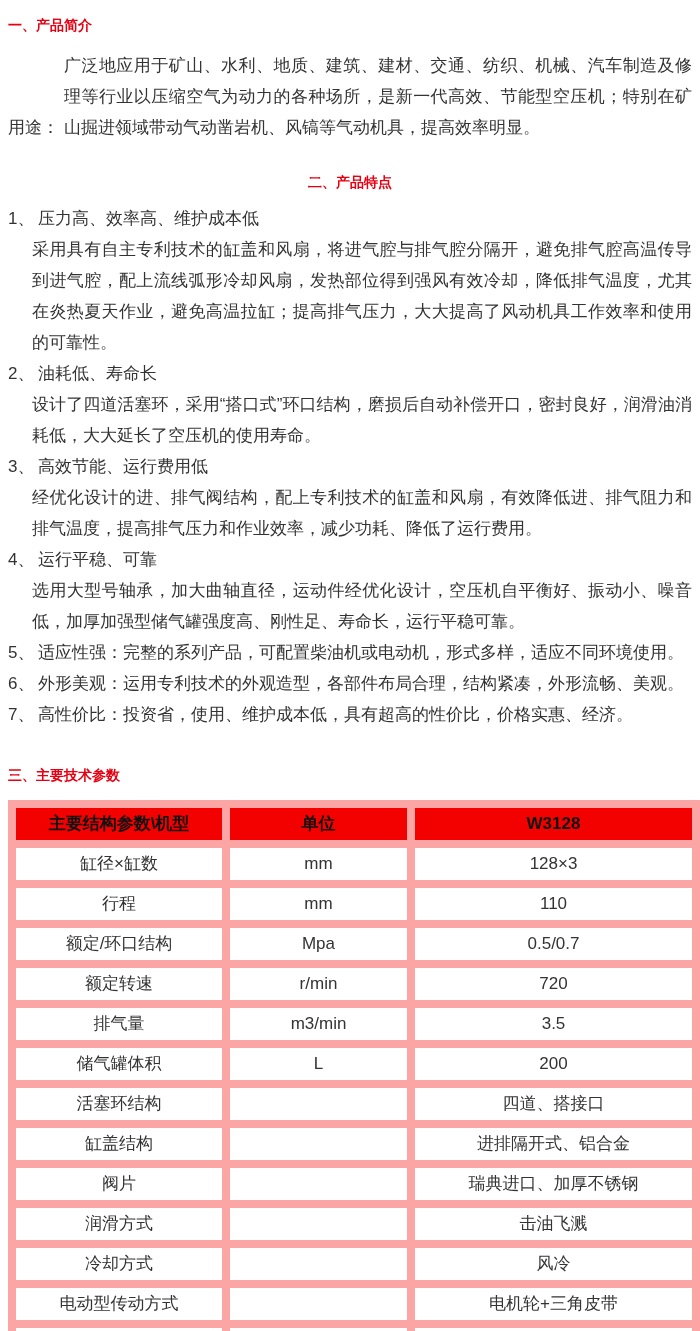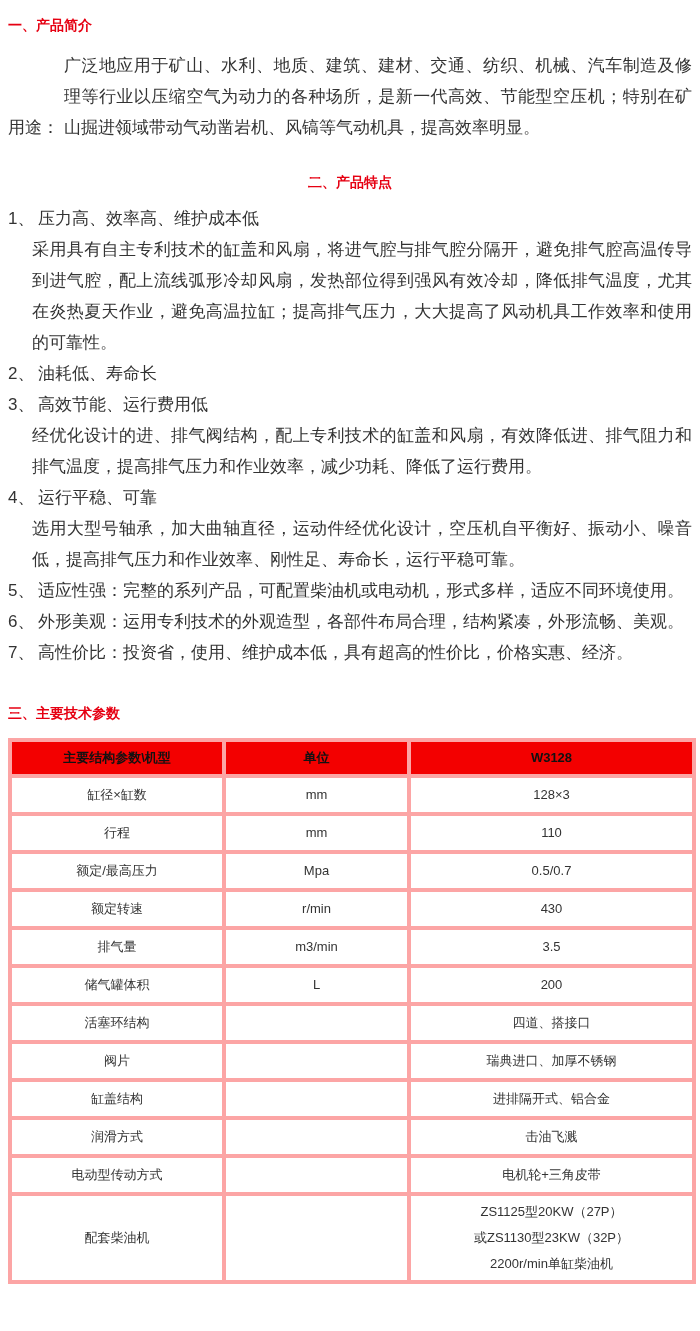--- a/index.html
+++ b/index.html
@@ -40,26 +40,26 @@
 
   table.spec {
     width: 684px;
     border-collapse: collapse;
     table-layout: fixed;
   }
   table.spec col.c1 { width: 214px; }
   table.spec col.c2 { width: 185px; }
   table.spec col.c3 { width: 285px; }
   table.spec th, table.spec td {
-    border: 4px solid #fca5a5;
+    border: 8px solid #fca5a5;
     text-align: center;
     vertical-align: middle;
     padding: 3px 6px;
     line-height: 26px;
-    font-size: 13px;
+    font-size: 17px;
   }
   table.spec th {
     background: #f30000;
     color: #111111;
     font-weight: bold;
     height: 36px;
   }
   table.spec td { height: 38px; }
   td.val { white-space: pre-line; }
 </style>
@@ -82,36 +82,37 @@
       <span class="feature-title">压力高、效率高、维护成本低</span>
     </div>
     <div class="feature-body">采用具有自主专利技术的缸盖和风扇，将进气腔与排气腔分隔开，避免排气腔高温传导到进气腔，配上流线弧形冷却风扇，发热部位得到强风有效冷却，降低排气温度，尤其在炎热夏天作业，避免高温拉缸；提高排气压力，大大提高了风动机具工作效率和使用的可靠性。</div>
   </div>
 
   <div class="feature-item">
     <div class="feature-line">
       <span class="feature-num">2、</span>
       <span class="feature-title">油耗低、寿命长</span>
     </div>
+    <div class="feature-body">设计了四道活塞环，采用“搭口式”环口结构，磨损后自动补偿开口，密封良好，润滑油消耗低，大大延长了空压机的使用寿命。</div>
   </div>
 
   <div class="feature-item">
     <div class="feature-line">
       <span class="feature-num">3、</span>
       <span class="feature-title">高效节能、运行费用低</span>
     </div>
     <div class="feature-body">经优化设计的进、排气阀结构，配上专利技术的缸盖和风扇，有效降低进、排气阻力和排气温度，提高排气压力和作业效率，减少功耗、降低了运行费用。</div>
   </div>
 
   <div class="feature-item">
     <div class="feature-line">
       <span class="feature-num">4、</span>
       <span class="feature-title">运行平稳、可靠</span>
     </div>
-    <div class="feature-body">选用大型号轴承，加大曲轴直径，运动件经优化设计，空压机自平衡好、振动小、噪音低，提高排气压力和作业效率、刚性足、寿命长，运行平稳可靠。</div>
+    <div class="feature-body">选用大型号轴承，加大曲轴直径，运动件经优化设计，空压机自平衡好、振动小、噪音低，加厚加强型储气罐强度高、刚性足、寿命长，运行平稳可靠。</div>
   </div>
 
   <div class="feature-item">
     <div class="feature-line">
       <span class="feature-num">5、</span>
       <span class="feature-title">适应性强：完整的系列产品，可配置柴油机或电动机，形式多样，适应不同环境使用。</span>
     </div>
 
   </div>
 
@@ -151,58 +152,63 @@
         <td>缸径×缸数</td>
         <td>mm</td>
         <td class="val">128×3</td>
       </tr>
       <tr>
         <td>行程</td>
         <td>mm</td>
         <td class="val">110</td>
       </tr>
       <tr>
-        <td>额定/最高压力</td>
+        <td>额定/环口结构</td>
         <td>Mpa</td>
         <td class="val">0.5/0.7</td>
       </tr>
       <tr>
         <td>额定转速</td>
         <td>r/min</td>
-        <td class="val">430</td>
+        <td class="val">720</td>
       </tr>
       <tr>
         <td>排气量</td>
         <td>m3/min</td>
         <td class="val">3.5</td>
       </tr>
       <tr>
         <td>储气罐体积</td>
         <td>L</td>
         <td class="val">200</td>
       </tr>
       <tr>
         <td>活塞环结构</td>
         <td></td>
         <td class="val">四道、搭接口</td>
       </tr>
       <tr>
+        <td>缸盖结构</td>
+        <td></td>
+        <td class="val">进排隔开式、铝合金</td>
+      </tr>
+      <tr>
         <td>阀片</td>
         <td></td>
         <td class="val">瑞典进口、加厚不锈钢</td>
       </tr>
       <tr>
-        <td>缸盖结构</td>
-        <td></td>
-        <td class="val">进排隔开式、铝合金</td>
-      </tr>
-      <tr>
         <td>润滑方式</td>
         <td></td>
         <td class="val">击油飞溅</td>
+      </tr>
+      <tr>
+        <td>冷却方式</td>
+        <td></td>
+        <td class="val">风冷</td>
       </tr>
       <tr>
         <td>电动型传动方式</td>
         <td></td>
         <td class="val">电机轮+三角皮带</td>
       </tr>
       <tr>
         <td>配套柴油机</td>
         <td></td>
         <td class="val">ZS1125型20KW（27P）

